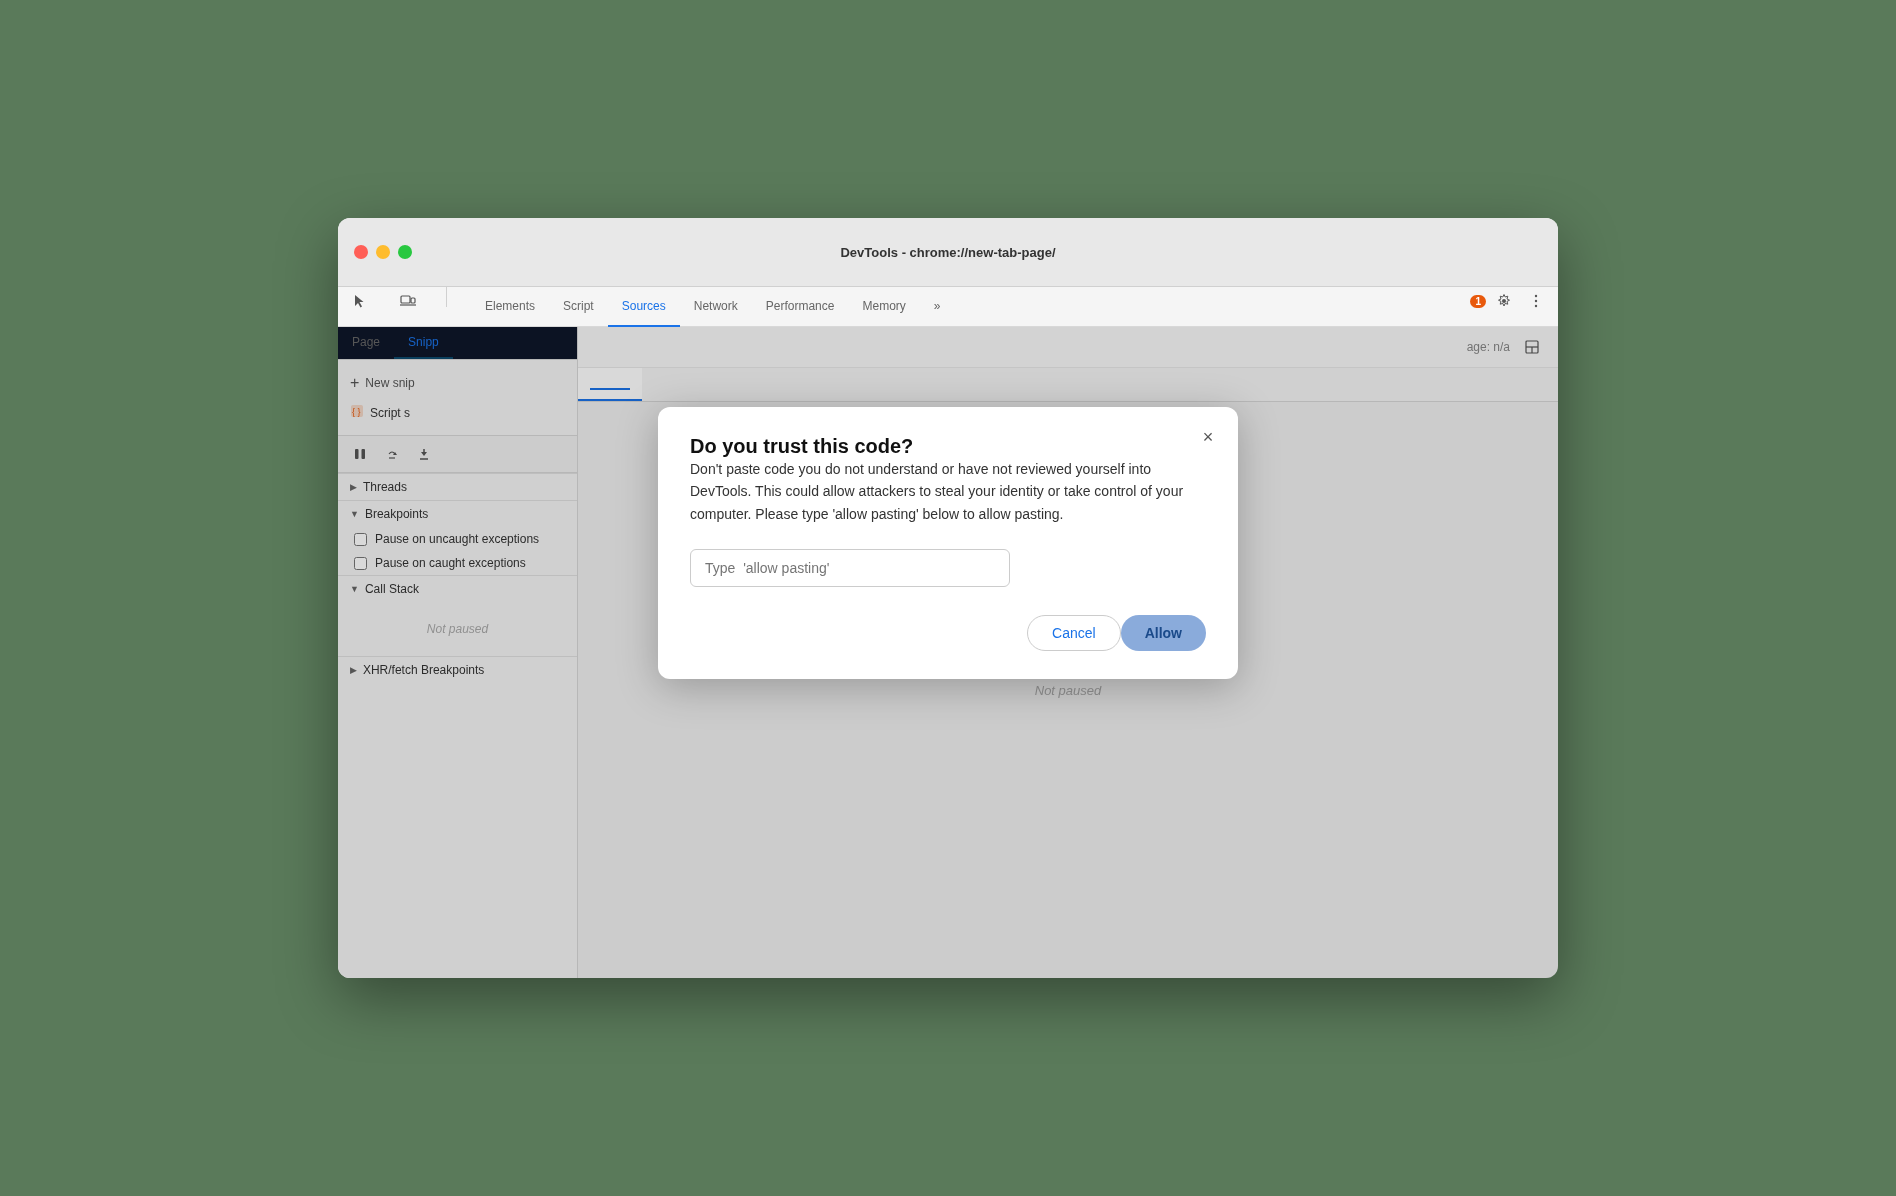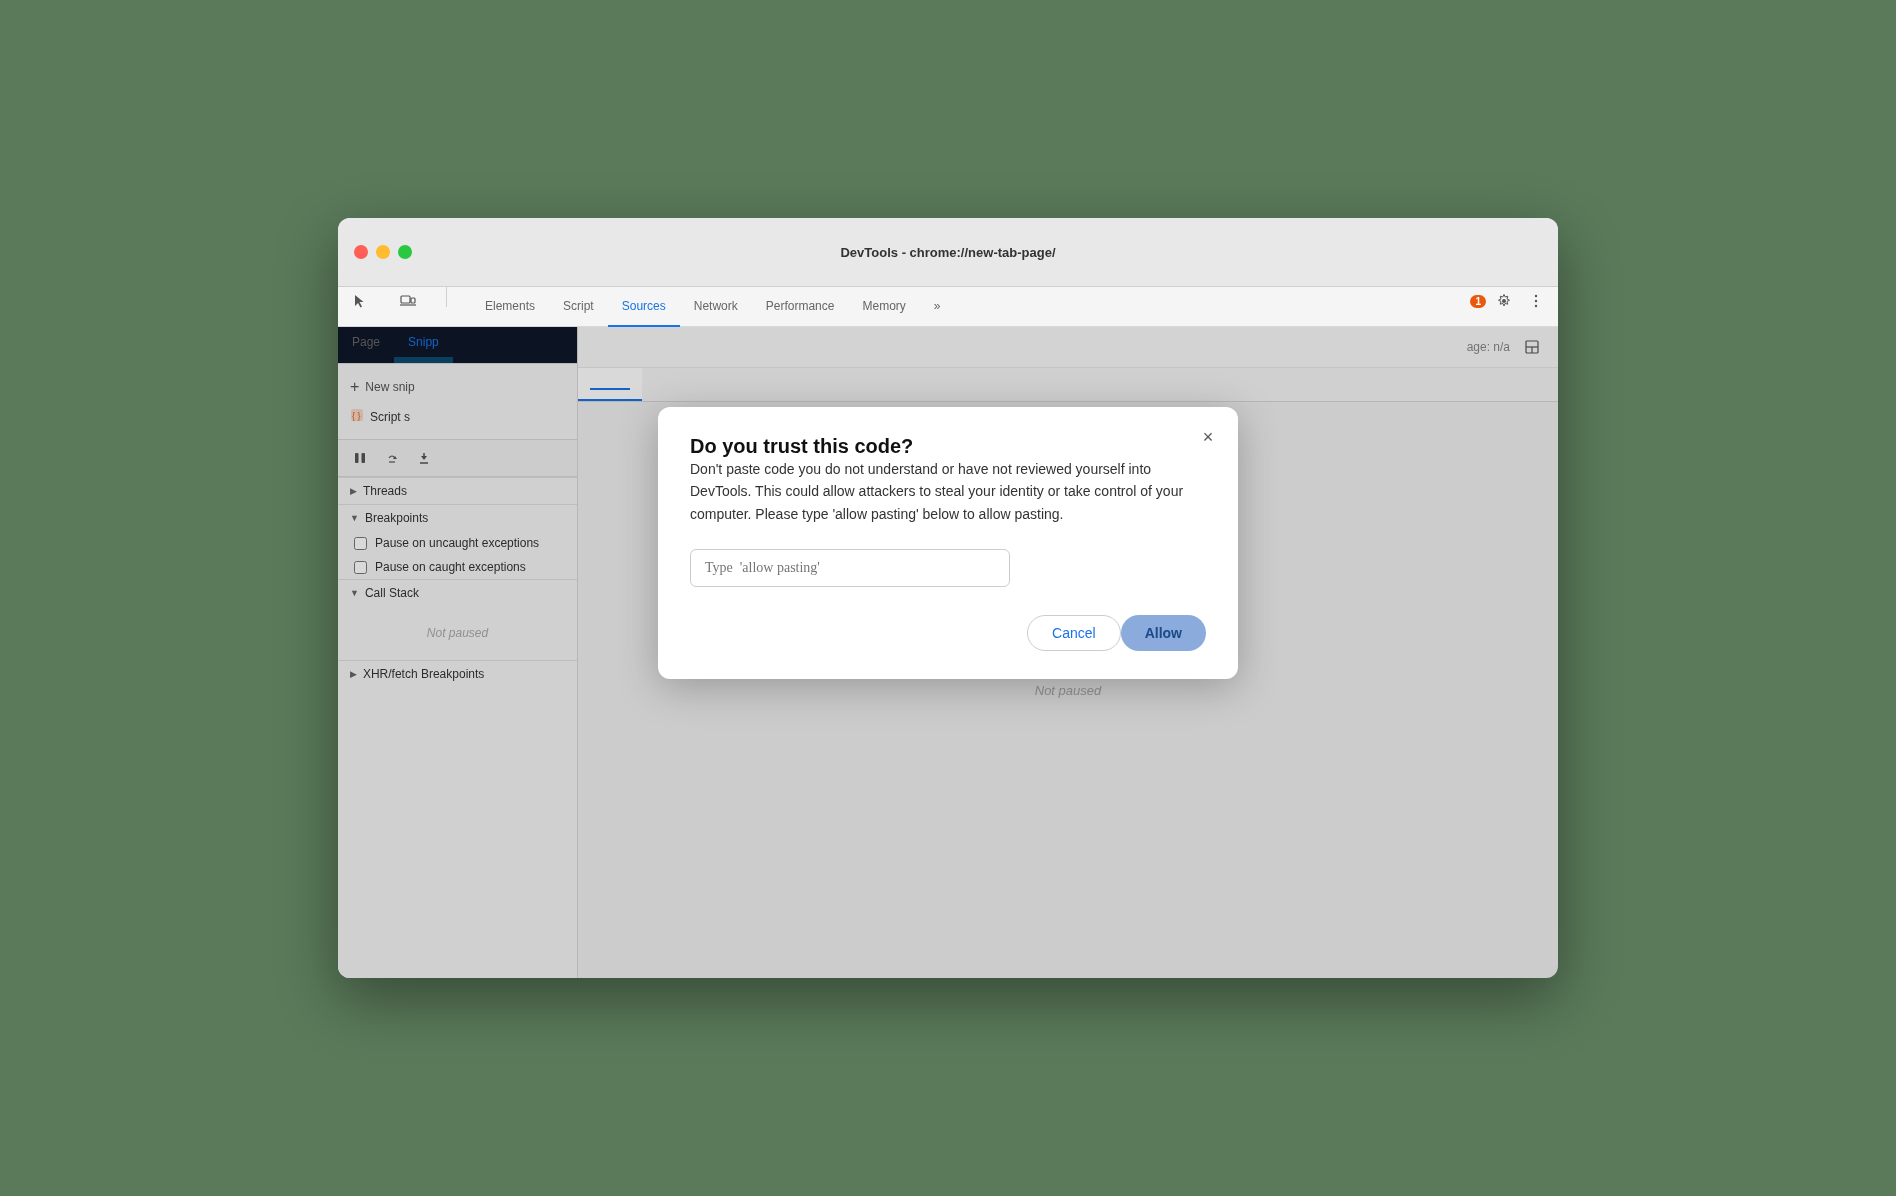--- a/index.html
+++ b/index.html
@@ -147,21 +147,21 @@
 
     .sidebar-tab {
       padding: 8px 14px;
       font-size: 12px;
       color: #666;
       cursor: pointer;
       border-bottom: 2px solid transparent;
     }
     .sidebar-tab.active {
       color: #1a73e8;
-      border-bottom: 6px solid #0c4a6e;
+      border-bottom: 2px solid #0c4a6e;
     }
 
     .sidebar-content {
       flex: 1;
       overflow-y: auto;
       padding: 8px 0;
     }
 
     .new-snip {
       display: flex;
@@ -307,21 +307,20 @@
     .modal-input {
       width: 100%;
       max-width: 320px;
       border: 1.5px solid #ccc;
       border-radius: 6px;
       padding: 10px 14px;
       font-size: 14px;
       color: #888;
       outline: none;
       margin-bottom: 28px;
-      font-family: Liberation Serif, serif;
     }
 
     .modal-actions {
       display: flex;
       justify-content: flex-end;
     }
 
     .btn-cancel {
       padding: 9px 24px;
       border-radius: 20px;

